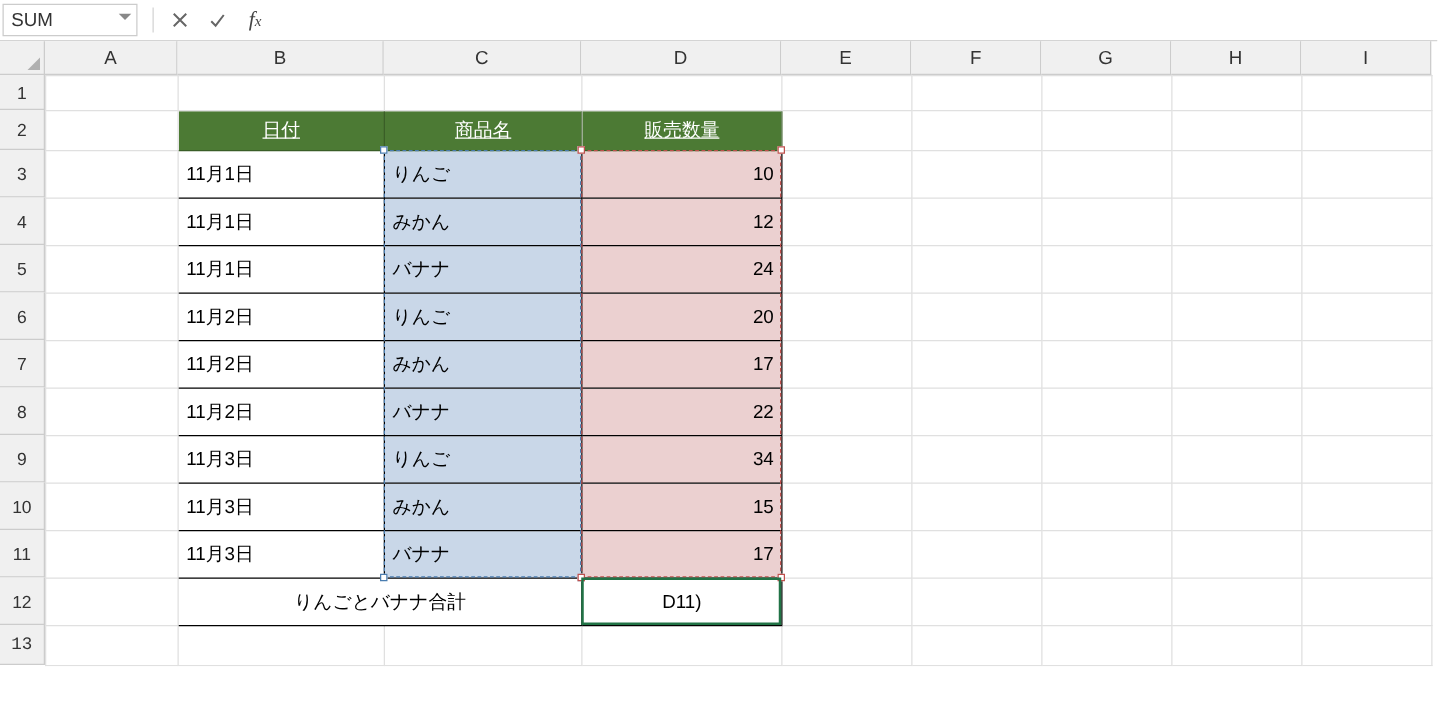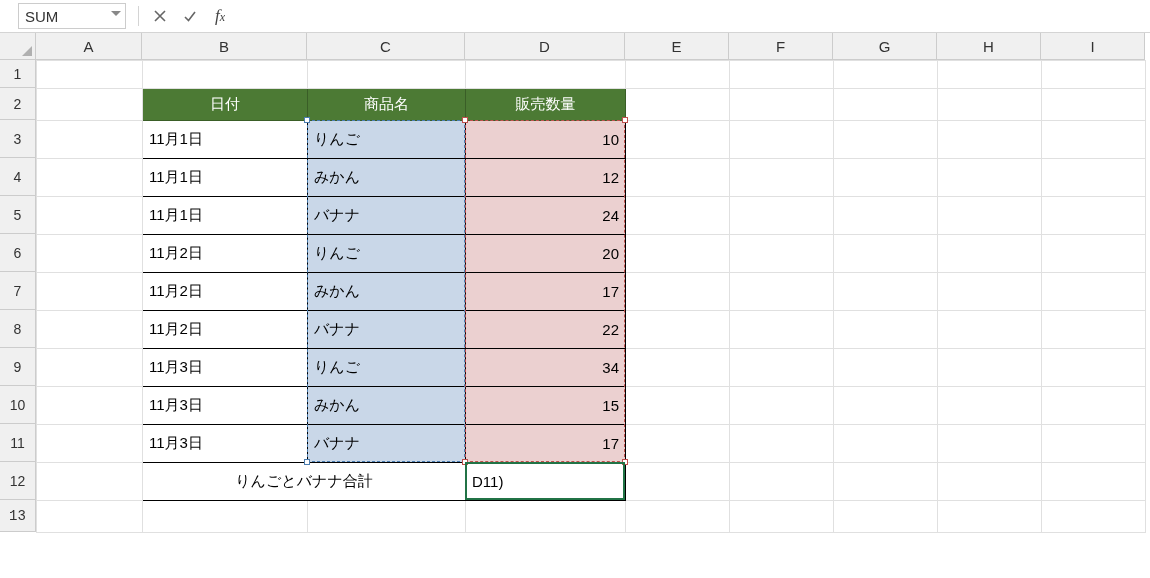--- a/index.html
+++ b/index.html
@@ -9,21 +9,21 @@
     font-size: 13px;
     background: #ffffff;
     overflow: hidden;
   }
   .formula-bar {
     display: flex;
     align-items: center;
     height: 33px;
     border-bottom: 1px solid #d4d4d4;
     background: #ffffff;
-    padding: 16px;
+    padding: 0;
   }
   .name-box {
     width: 108px;
     height: 26px;
     border: 1px solid #cccccc;
     display: flex;
     align-items: center;
     padding: 0 6px;
     margin-left: 2px;
     font-size: 15px;
@@ -147,26 +147,27 @@
   .row-head.r3,.row-head.r4,.row-head.r5,.row-head.r6,.row-head.r7,.row-head.r8,.row-head.r9,.row-head.r10,.row-head.r11,.row-head.r12 { height: 38px; }
   tr.r13 td, .row-head.r13 { height: 32px; font-family: Liberation Mono, monospace; }
 
   .hdr-cell {
     background: #4c7a34;
     color: #ffffff;
     text-align: center;
     font-size: 15px;
     border: 1px solid #3a5e27 !important;
     font-family: "Meiryo","Arial",sans-serif;
+    text-decoration: underline;
   }
   .data-b { text-align: left; border:1px solid #000 !important; font-size:16px;}
   .data-c { text-align: left; border:1px solid #000 !important; font-size:16px; font-family:"Meiryo",sans-serif;}
   .data-d { text-align: right; border:1px solid #000 !important; font-size:16px;}
   .merge-bc { text-align:center; border:1px solid #000 !important; font-size:16px; font-family:"Meiryo",sans-serif;}
-  .edit-cell { text-align:left; border:1px solid #000 !important; font-size:16px; }
+  .edit-cell { text-align:center; border:1px solid #000 !important; font-size:16px; }
 
   
   .hl-c { background: #c9d7e8; }
   .hl-d { background: #ebd0d0; }
 
   
   .range-overlay {
     position: absolute;
     pointer-events: none;
   }

